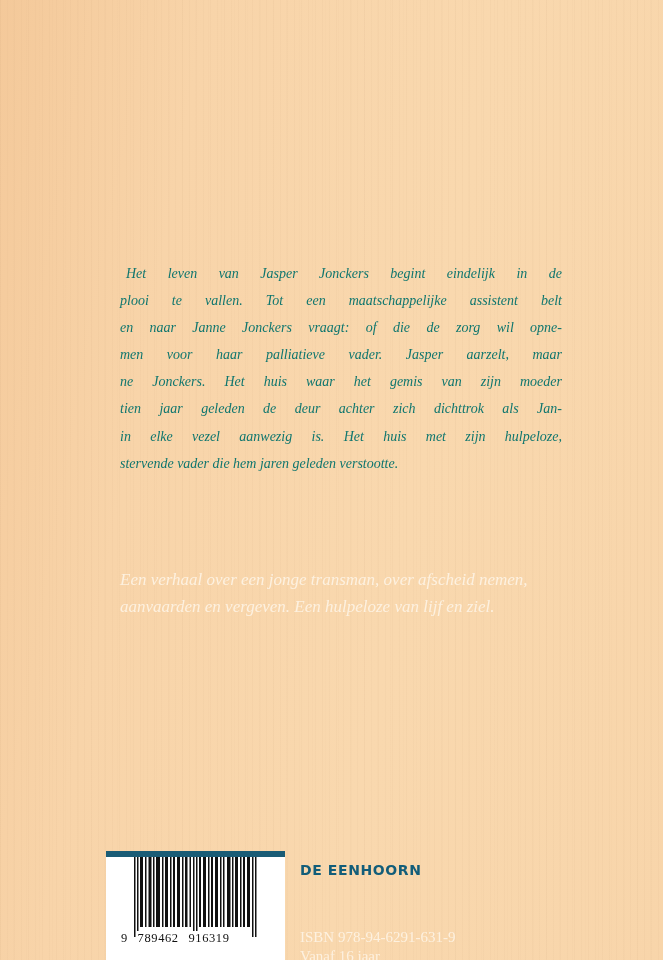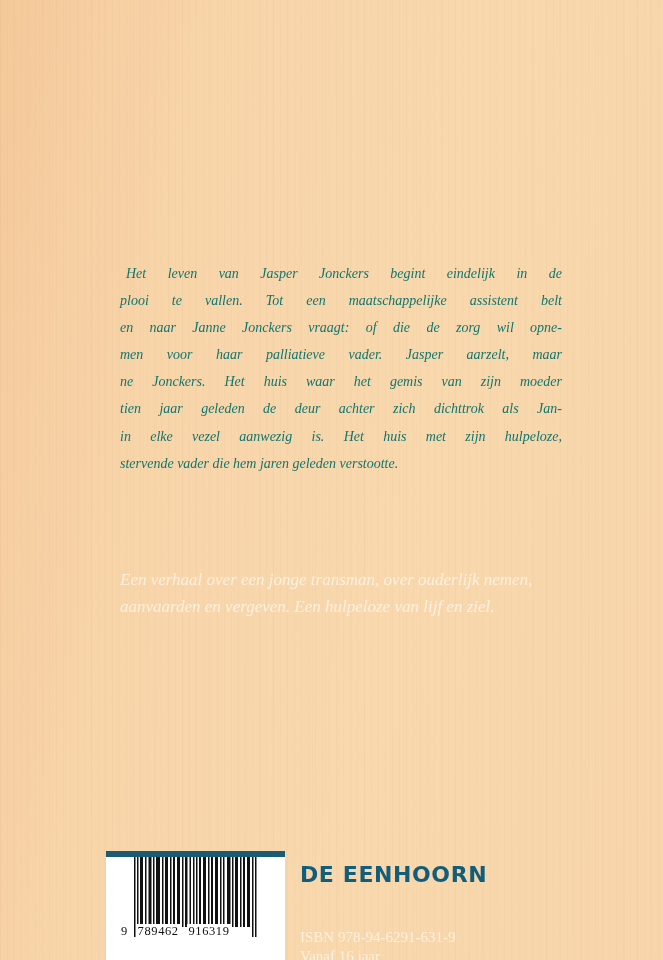--- a/index.html
+++ b/index.html
@@ -28,28 +28,28 @@
     color: #fdf1e0; font-style: italic; font-size: 17px; line-height: 27px;
   }
   .tagline .line { display: block; white-space: nowrap; }
   .barcode-box {
     position: absolute; left: 106px; top: 851px; width: 179px; height: 109px;
     background: #ffffff;
   }
   .barcode-topbar { position: absolute; left: 0; top: 0; width: 179px; height: 6px; background: #1a5c76; }
   .bars { position: absolute; left: 28px; top: 6px; width: 125px; height: 80px; }
   .barcode-digits {
-    position: absolute; left: 14px; top: 73px; font-size: 12.5px; letter-spacing: 0.6px; color: #111;
+    position: absolute; left: 14px; top: 80px; font-size: 12.5px; letter-spacing: 0.6px; color: #111;
     font-family: "Liberation Serif", serif; background: transparent;
   }
   .barcode-digits span { background: #fff; padding: 0 1px; }
   .publisher {
     position: absolute; left: 300px; top: 862px;
     color: #125d79; font-family: "DejaVu Sans", sans-serif; font-weight: bold;
-    font-size: 22px; letter-spacing: 0.6px;
+    font-size: 14px; letter-spacing: 0.6px;
   }
   .isbn, .age {
     position: absolute; left: 300px; color: #fdf1e0; font-size: 15px;
     font-family: "Liberation Serif", serif;
     margin-top: 40px;
   }
   .isbn { top: 889px; }
   .age { top: 908px; }
 </style>
 </head>
@@ -63,21 +63,21 @@
     <span class="line">plooi te vallen. Tot een maatschappelijke assistent belt</span>
     <span class="line">en naar Janne Jonckers vraagt: of die de zorg wil opne-</span>
     <span class="line">men voor haar palliatieve vader. Jasper aarzelt, maar</span>
     <span class="line">ne Jonckers. Het huis waar het gemis van zijn moeder</span>
     <span class="line">tien jaar geleden de deur achter zich dichttrok als Jan-</span>
     <span class="line">in elke vezel aanwezig is. Het huis met zijn hulpeloze,</span>
     <span class="line last">stervende vader die hem jaren geleden verstootte.</span>
   </div>
 
   <div class="tagline">
-    <span class="line">Een verhaal over een jonge transman, over ouderlijk nemen,</span>
+    <span class="line">Een verhaal over een jonge transman, over afscheid nemen,</span>
     <span class="line">aanvaarden en vergeven. Een hulpeloze van lijf en ziel.</span>
   </div>
 
   <div class="barcode-box">
     <div class="barcode-topbar"></div>
     <svg class="bars" viewBox="0 0 125 80" preserveAspectRatio="none">
       <g fill="#111">
         <rect x="0" y="0" width="1.5" height="80"></rect>
         <rect x="3" y="0" width="1.5" height="80"></rect>
         <rect x="6" y="0" width="3" height="70"></rect>

